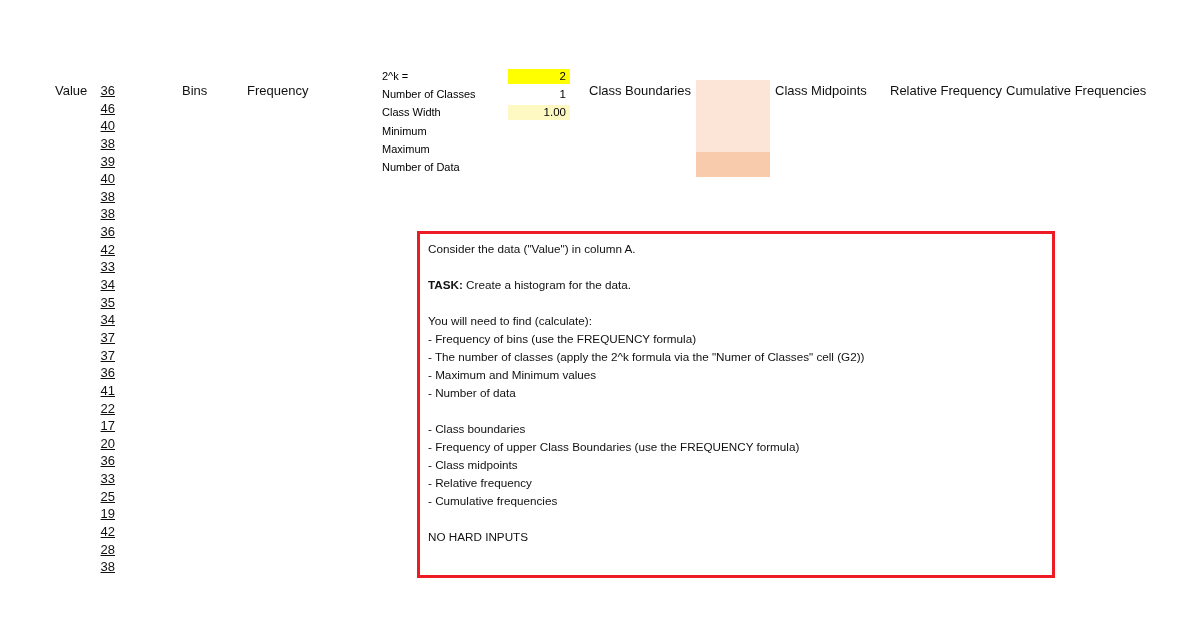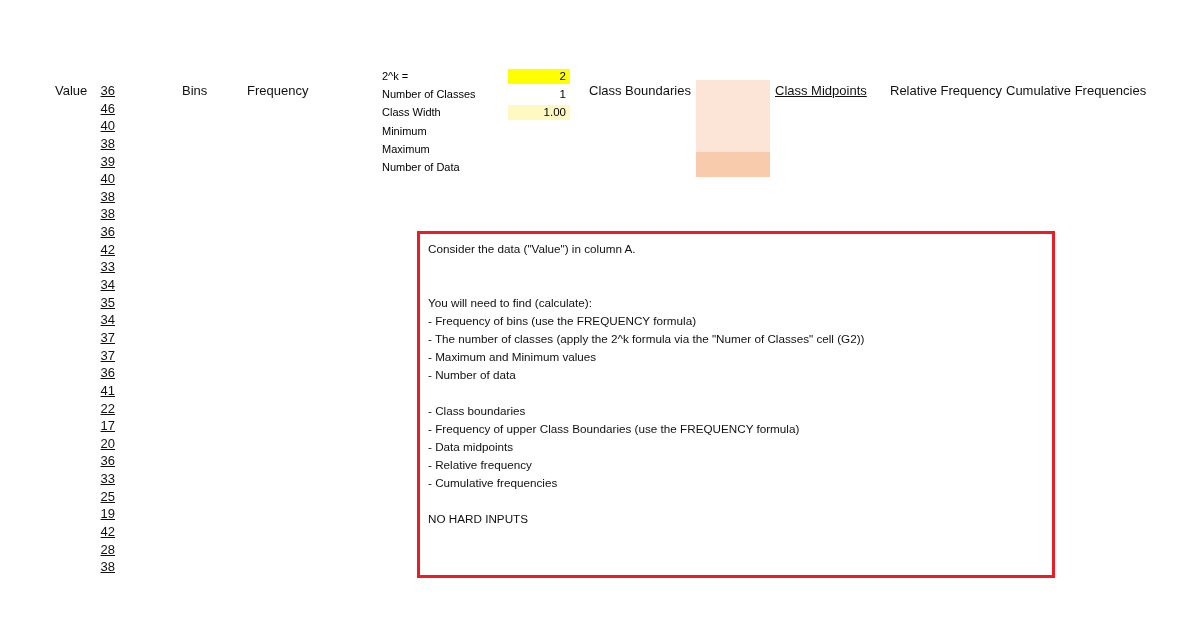--- a/index.html
+++ b/index.html
@@ -115,21 +115,20 @@
     left: 589px;
     top: 66px;
   }
   #freq-col-header {
     left: 700px;
     top: 66px;
   }
   #class-midpoints-header {
     left: 775px;
     top: 66px;
-    text-decoration: underline;
   }
   #relative-frequency-header {
     left: 874px;
     top: 66px;
     padding-left: 16px;
   }
   #cumulative-frequencies-header {
     left: 1006px;
     top: 66px;
   }
@@ -261,30 +260,31 @@
 
   <div class="cell hdr" id="cumulative-frequencies-header">Cumulative Frequencies</div>
 
   <div id="frequency-fill-block"></div>
   <div id="frequency-fill-accent"></div>
 
   <div id="instruction-box">
     <div class="instr-inner" id="instruction-lines">
         <div class="instr-line">Consider the data ("Value") in column A.</div>
         <div class="instr-line blank">&nbsp;</div>
+        <div class="instr-line"><b>TASK:</b> Create a histogram for the data.</div>
         <div class="instr-line blank">&nbsp;</div>
         <div class="instr-line">You will need to find (calculate):</div>
         <div class="instr-line">- Frequency of bins (use the FREQUENCY formula)</div>
         <div class="instr-line">- The number of classes (apply the 2^k formula via the "Numer of Classes" cell (G2))</div>
         <div class="instr-line">- Maximum and Minimum values</div>
         <div class="instr-line">- Number of data</div>
         <div class="instr-line blank">&nbsp;</div>
         <div class="instr-line">- Class boundaries</div>
         <div class="instr-line">- Frequency of upper Class Boundaries (use the FREQUENCY formula)</div>
-        <div class="instr-line">- Data midpoints</div>
+        <div class="instr-line">- Class midpoints</div>
         <div class="instr-line">- Relative frequency</div>
         <div class="instr-line">- Cumulative frequencies</div>
         <div class="instr-line blank">&nbsp;</div>
         <div class="instr-line">NO HARD INPUTS</div>
       </div>
   </div>
 
 </div>
 
 </body></html>

